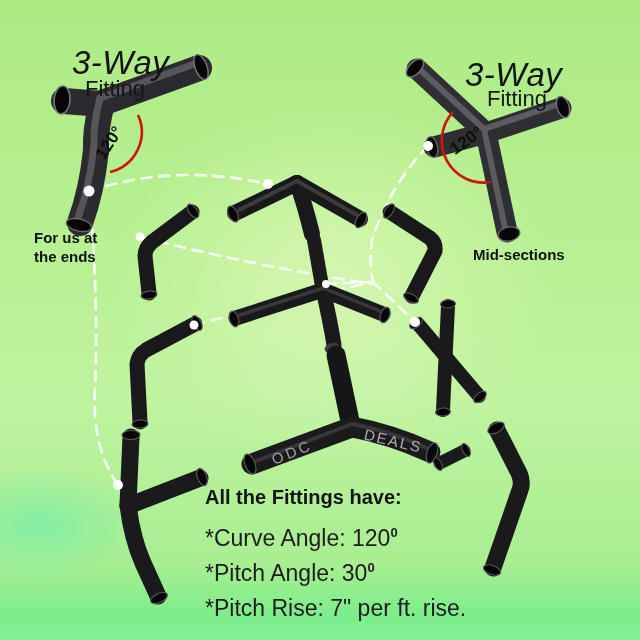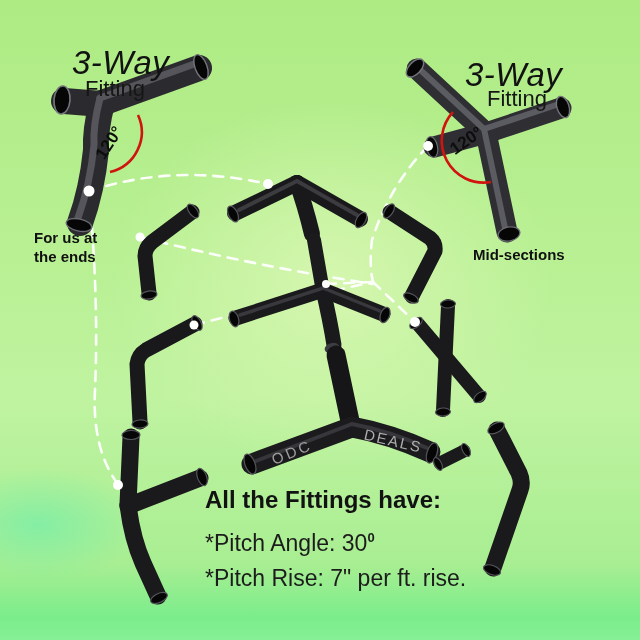--- a/index.html
+++ b/index.html
@@ -21,21 +21,21 @@
   .sub-3way{left:85px;top:76px;}
   .name-4way{left:465px;top:56px;}
   .sub-4way{left:487px;top:86px;}
   .angle-label{font-size:17px;font-weight:bold;color:#0d0d0d;transform-origin:center;}
   .angle-left{left:92px;top:133px;transform:rotate(-57deg);}
   .angle-right{left:449px;top:131px;transform:rotate(-35deg);}
   .usage{font-weight:bold;font-size:15px;line-height:19px;color:#101010;}
   .usage-left{left:34px;top:228px;}
   .usage-right{left:473px;top:245px;}
   .specs{position:absolute;left:205px;top:486px;}
-  .specs-heading{font-weight:bold;font-size:24px;color:#121212;margin:0 0 9px 0;}
+  .specs-heading{font-weight:bold;font-size:20px;color:#121212;margin:0 0 9px 0;}
   .spec-item{font-size:23px;line-height:30px;color:#1c1c1c;}
   .deg{font-size:13px;vertical-align:9px;font-weight:bold;}
 </style>
 </head>
 <body>
 
 <div class="stage">
 
   <svg class="scene" width="640" height="640" viewBox="0 0 640 640">
 
@@ -198,17 +198,18 @@
   <div class="txt usage usage-left">
     <div>For us at</div>
     <div>the ends</div>
   </div>
   <div class="txt usage usage-right">
     <div>Mid-sections</div>
   </div>
 
   <div class="specs">
     <div class="specs-heading">All the Fittings have:</div>
+    <div class="spec-item"><span>*Curve Angle: 120</span><span class="deg">0</span></div>
     <div class="spec-item"><span>*Pitch Angle: 30</span><span class="deg">0</span></div>
     <div class="spec-item"><span>*Pitch Rise: 7" per ft. rise.</span><span class="deg"></span></div>
   </div>
 
 </div>
 
 </body></html>

